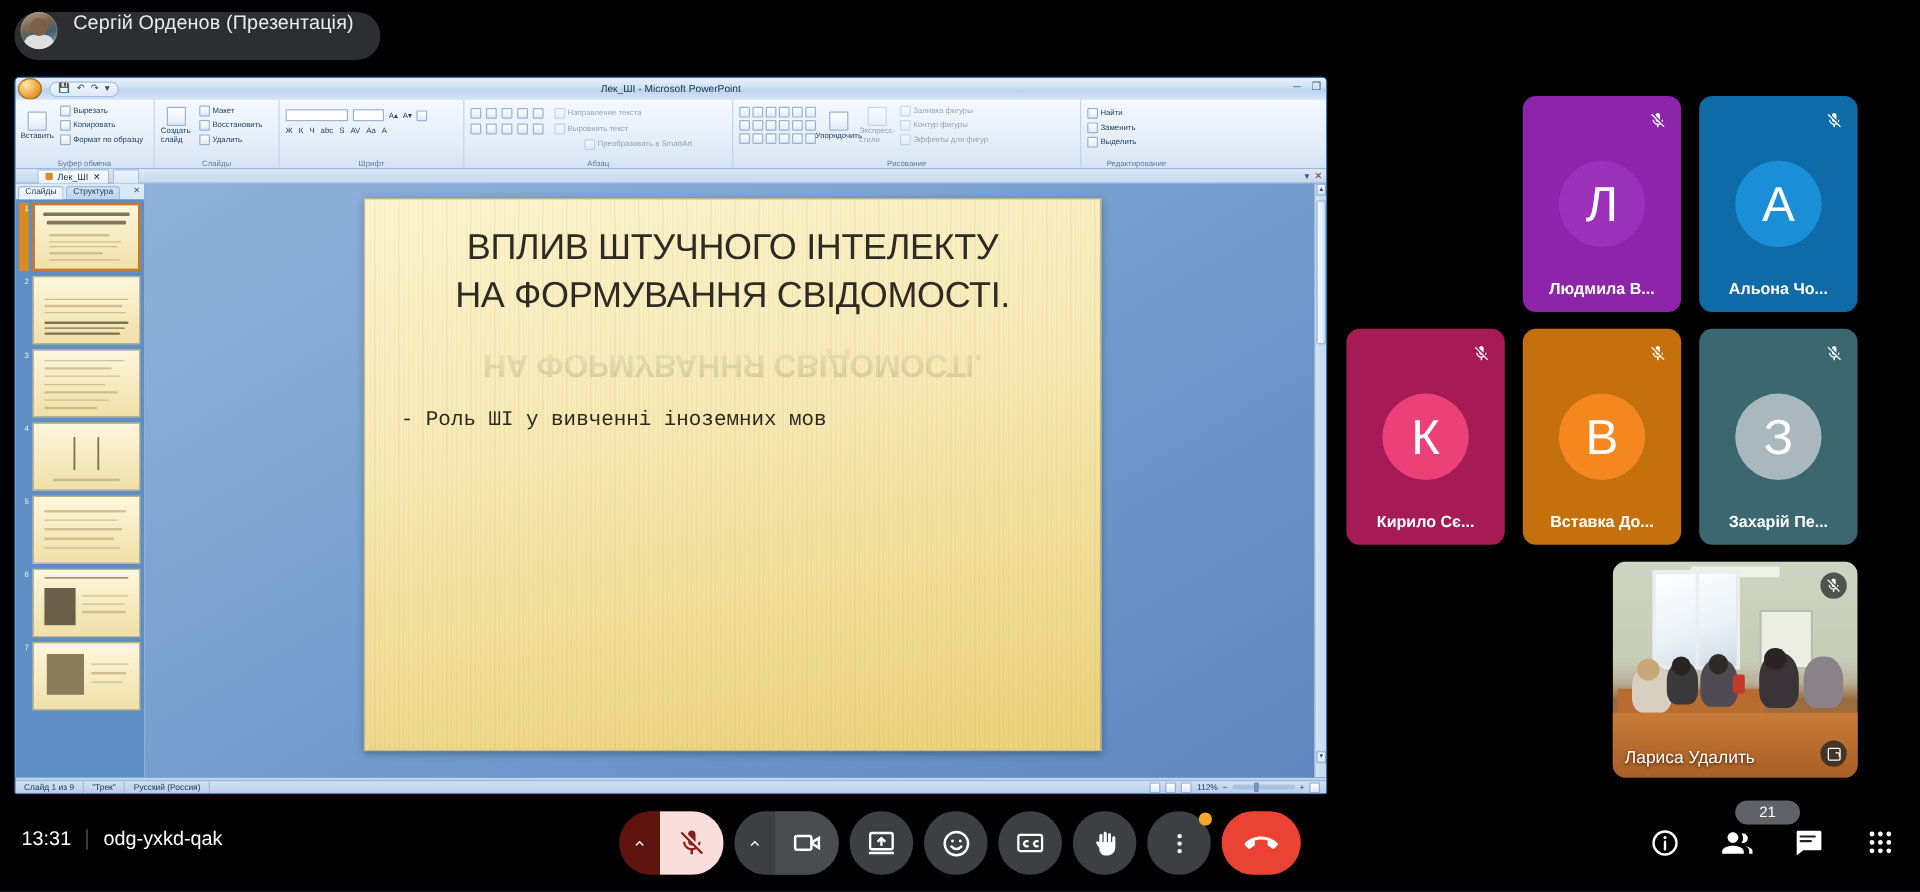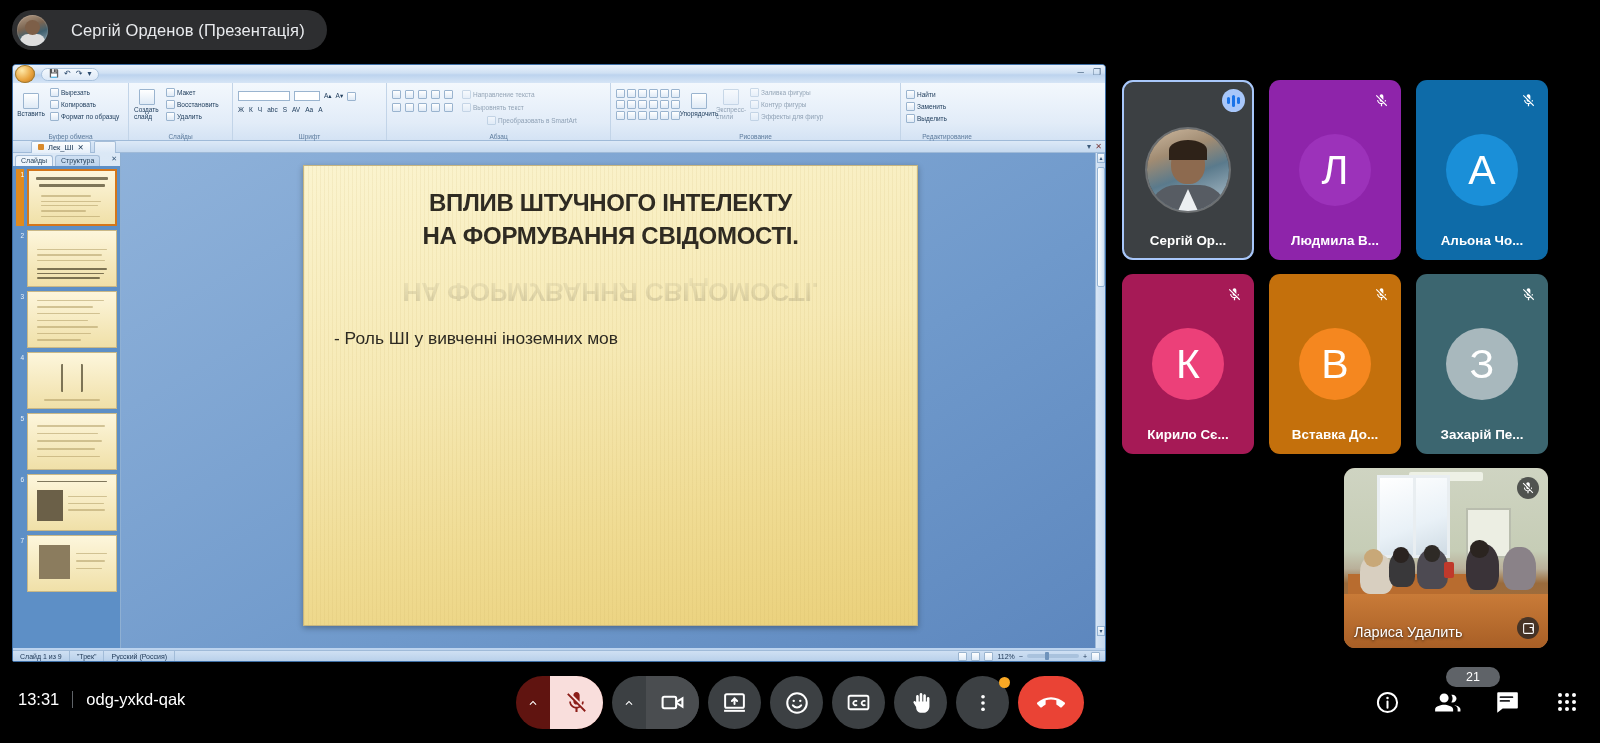--- a/index.html
+++ b/index.html
@@ -6,21 +6,21 @@
   html,body { background:#000; }
   body {
     width:1600px; height:743px;
     font-family:"Liberation Sans", sans-serif;
     overflow:hidden; position:relative;
   }
   
   .topbar{position:absolute;left:0;top:0;width:1600px;height:60px;background:#000;}
   .presenter-chip{
     position:absolute;left:12px;top:10px;height:40px;
-    display:flex;align-items:center;gap:23px;
+    display:flex;gap:13px;
     background:#2d2e30;border-radius:22px;padding:0 22px 0 5px;
   }
   .presenter-avatar{
     width:31px;height:31px;border-radius:50%;flex:none;
     background:linear-gradient(160deg,#b9a089 0%,#7a6552 38%,#40606f 60%,#9fb2be 100%);
     box-shadow:inset 0 0 0 1px rgba(255,255,255,.12);
     position:relative;overflow:hidden;
   }
   .presenter-avatar::after{
     content:"";position:absolute;left:8px;top:5px;width:15px;height:15px;border-radius:50%;
@@ -121,36 +121,36 @@
   .slidearea{flex:1;position:relative;background:linear-gradient(150deg,#8fb2da,#6f99cb 60%,#5d87be);overflow:hidden;}
   .slide{
     position:absolute;left:182px;top:12px;width:615px;height:461px;
     background:
       repeating-linear-gradient(90deg,rgba(190,160,80,.10) 0 1px,rgba(255,255,255,0) 1px 4px),
       linear-gradient(170deg,#fbf4cf 0%,#f6e9b4 42%,#f0dc94 72%,#ead07a 100%);
     border:1px solid #c6b580;box-shadow:0 2px 6px rgba(0,0,0,.3);
     padding:18px 26px;
   }
   .slide-title{
-    text-align:center;font-weight:bold;font-size:24px;line-height:1.12;
+    text-align:center;font-weight:normal;font-size:30px;line-height:1.12;
     color:#2f2b22;letter-spacing:-.3px;margin-top:6px;
     font-family:"Liberation Sans", sans-serif;
   }
   .slide-title-reflect{
     text-align:center;font-weight:bold;font-size:26.5px;line-height:1.12;
     color:#2f2b22;letter-spacing:-.3px;
     transform:scaleY(-1);opacity:.16;
     -webkit-mask-image:linear-gradient(to top,transparent 35%,#000 100%);
     mask-image:linear-gradient(to top,transparent 35%,#000 100%);
     margin-top:-6px;height:62px;overflow:hidden;
   }
   .slide-body{margin-top:20px;padding:0 4px;}
   .slide-body p{
     font-size:17.4px;line-height:1.42;color:#2d2a22;margin-bottom:7px;
-    font-family:Liberation Sans, sans-serif;
+    font-family:Liberation Mono, monospace;
   }
 
   .vscroll{
     position:absolute;right:0;top:0;width:10px;height:100%;
     background:linear-gradient(90deg,#d7e5f5,#c3d7ee);border-left:1px solid #9fbad8;
   }
   .vscroll .thumbbar{position:absolute;left:1px;top:14px;width:8px;height:120px;background:linear-gradient(90deg,#fdfefe,#cfe0f3);border:1px solid #94b3d4;border-radius:2px;}
   .vscroll .arr{position:absolute;left:1px;width:8px;height:10px;background:linear-gradient(#f5f9fd,#d3e2f2);border:1px solid #94b3d4;font-size:6px;text-align:center;line-height:8px;color:#2b4a6e;}
 
   .ppt-status{
@@ -269,20 +269,21 @@
 <div class="ppt">
 
   <div class="ppt-title">
     <div class="orb"></div>
     <div class="qat">
       <span>💾</span>
       <span>↶</span>
       <span>↷</span>
       <span>▾</span>
     </div>
+    <div class="ppt-title-text">Лек_ШІ - Microsoft PowerPoint</div>
     <div class="winbtns">
       <span>─</span>
       <span>❐</span>
     </div>
   </div>
 
 
   <div class="ribbon">
 
     <div class="rgroup" style="width:116px">
@@ -582,34 +583,20 @@
       <span>−</span>
       <span class="zoombar"></span>
       <span>+</span>
       <span class="sq"></span>
     </div>
   </div>
 </div>
 
 <div class="grid">
 
-  <div class="tile selected" style="left:0;top:0;background:#3c4043">
-    <div class="photo">
-      <div class="suit"></div>
-        <div class="shirt"></div>
-        <div class="head"></div>
-        <div class="hair"></div>
-    </div>
-    <div class="badge-speak">
-      <span class="bar" style="height:7px"></span>
-        <span class="bar" style="height:12px"></span>
-        <span class="bar" style="height:7px"></span>
-    </div>
-    <div class="tname">Сергій Ор...</div>
-  </div>
 
   <div class="tile" style="left:147px;top:0;background:#8e24aa">
     <div class="mono" style="background:#9c32ba">Л</div>
     <div class="badge-mic">
       <svg width="15" height="15" viewBox="0 0 24 24" fill="#fff">
           <path d="M19 11h-1.7c0 .74-.16 1.43-.43 2.05l1.23 1.23c.56-.98.9-2.09.9-3.28zM14.98 11.17c0-.06.02-.11.02-.17V5c0-1.66-1.34-3-3-3S9 3.34 9 5v.18l5.98 5.99zM4.27 3L3 4.27l6.01 6.01V11c0 1.66 1.33 3 2.99 3 .22 0 .44-.03.65-.08l1.66 1.66c-.71.33-1.5.52-2.31.52-2.76 0-5.3-2.1-5.3-5.1H5c0 3.41 2.72 6.23 6 6.72V21h2v-3.28c.91-.13 1.77-.45 2.54-.9L19.73 21 21 19.73 4.27 3z"></path>
         </svg>
     </div>
     <div class="tname">Людмила В...</div>
   </div>

